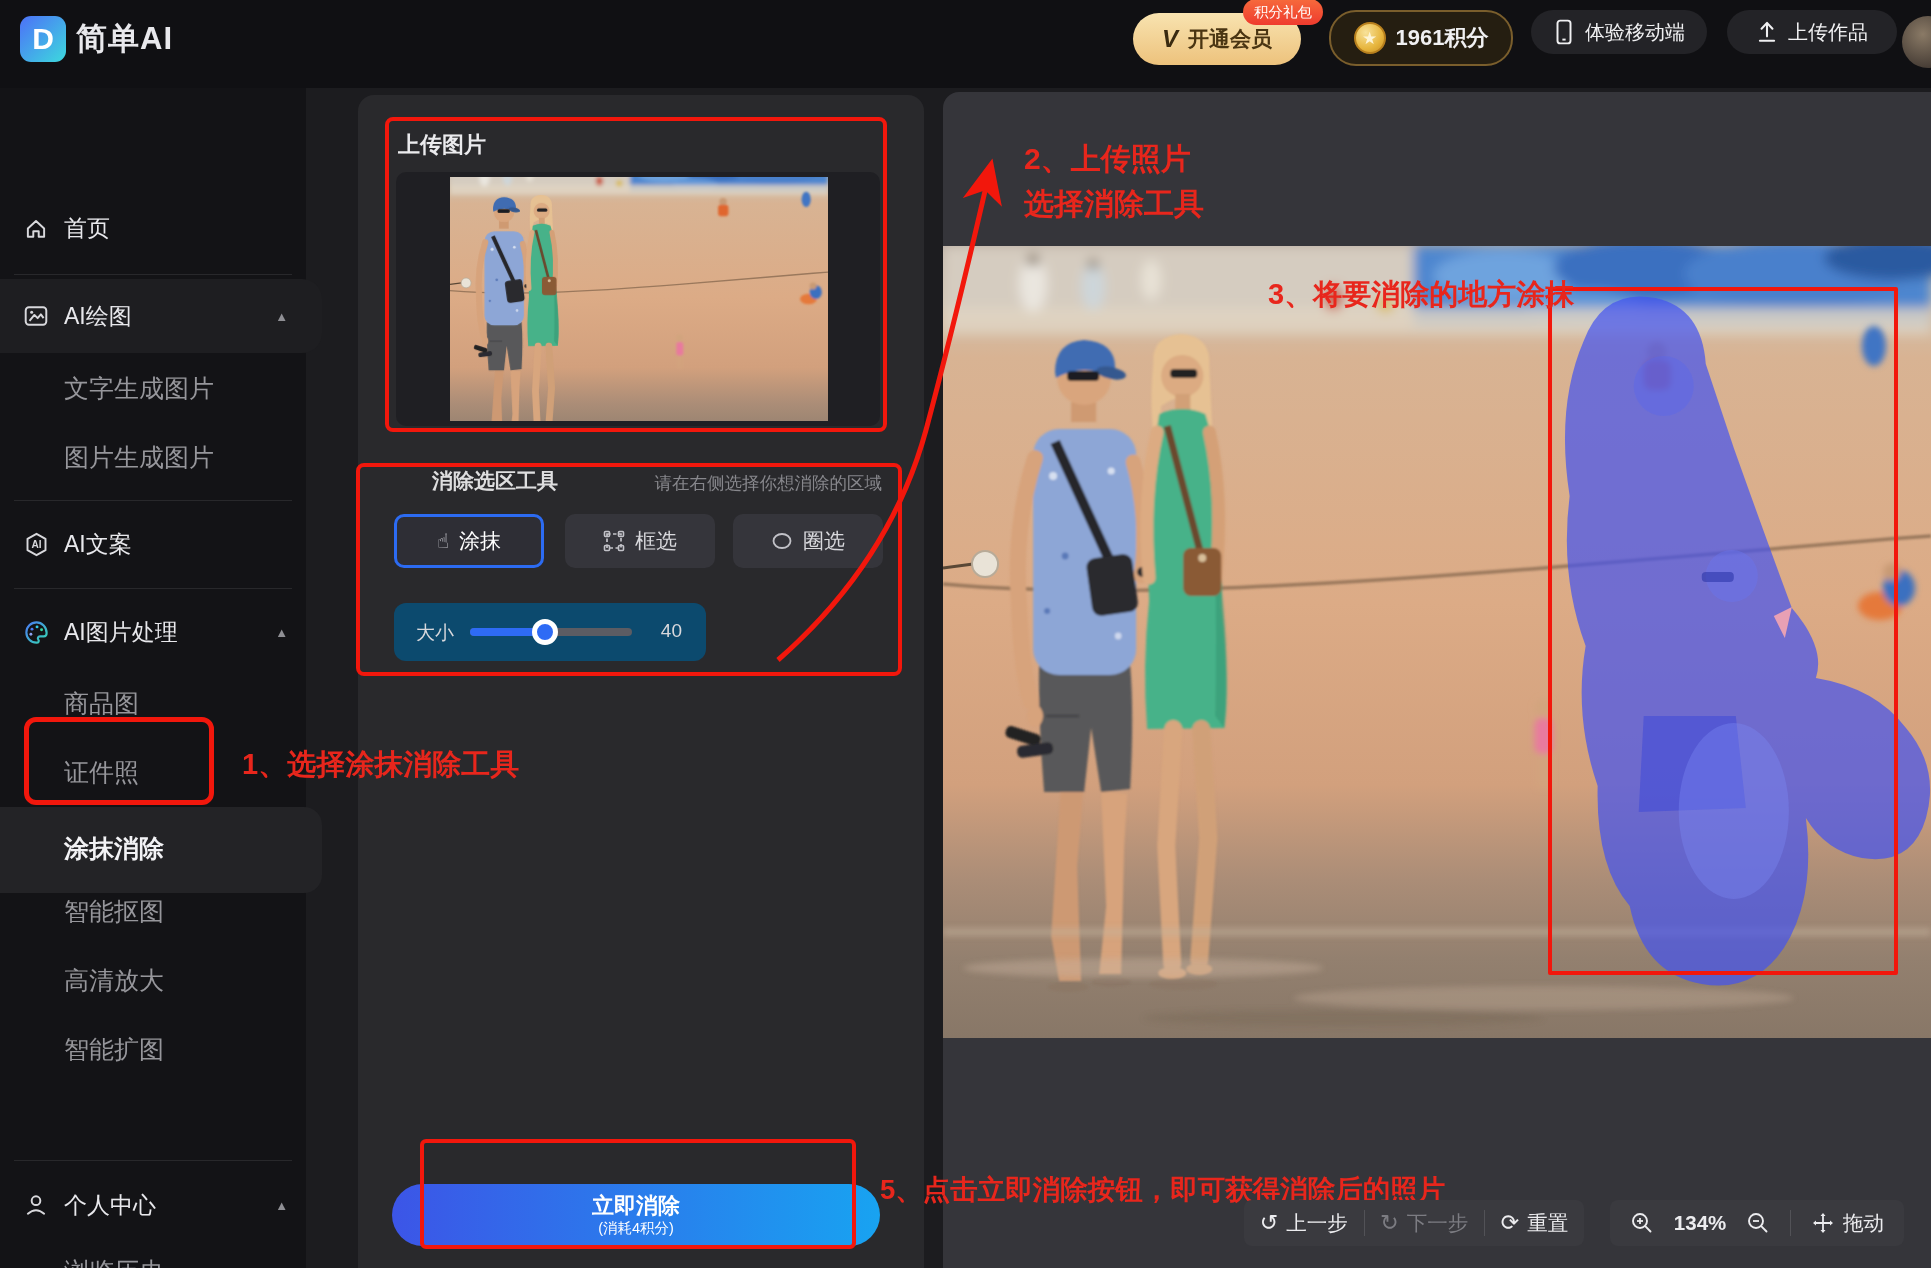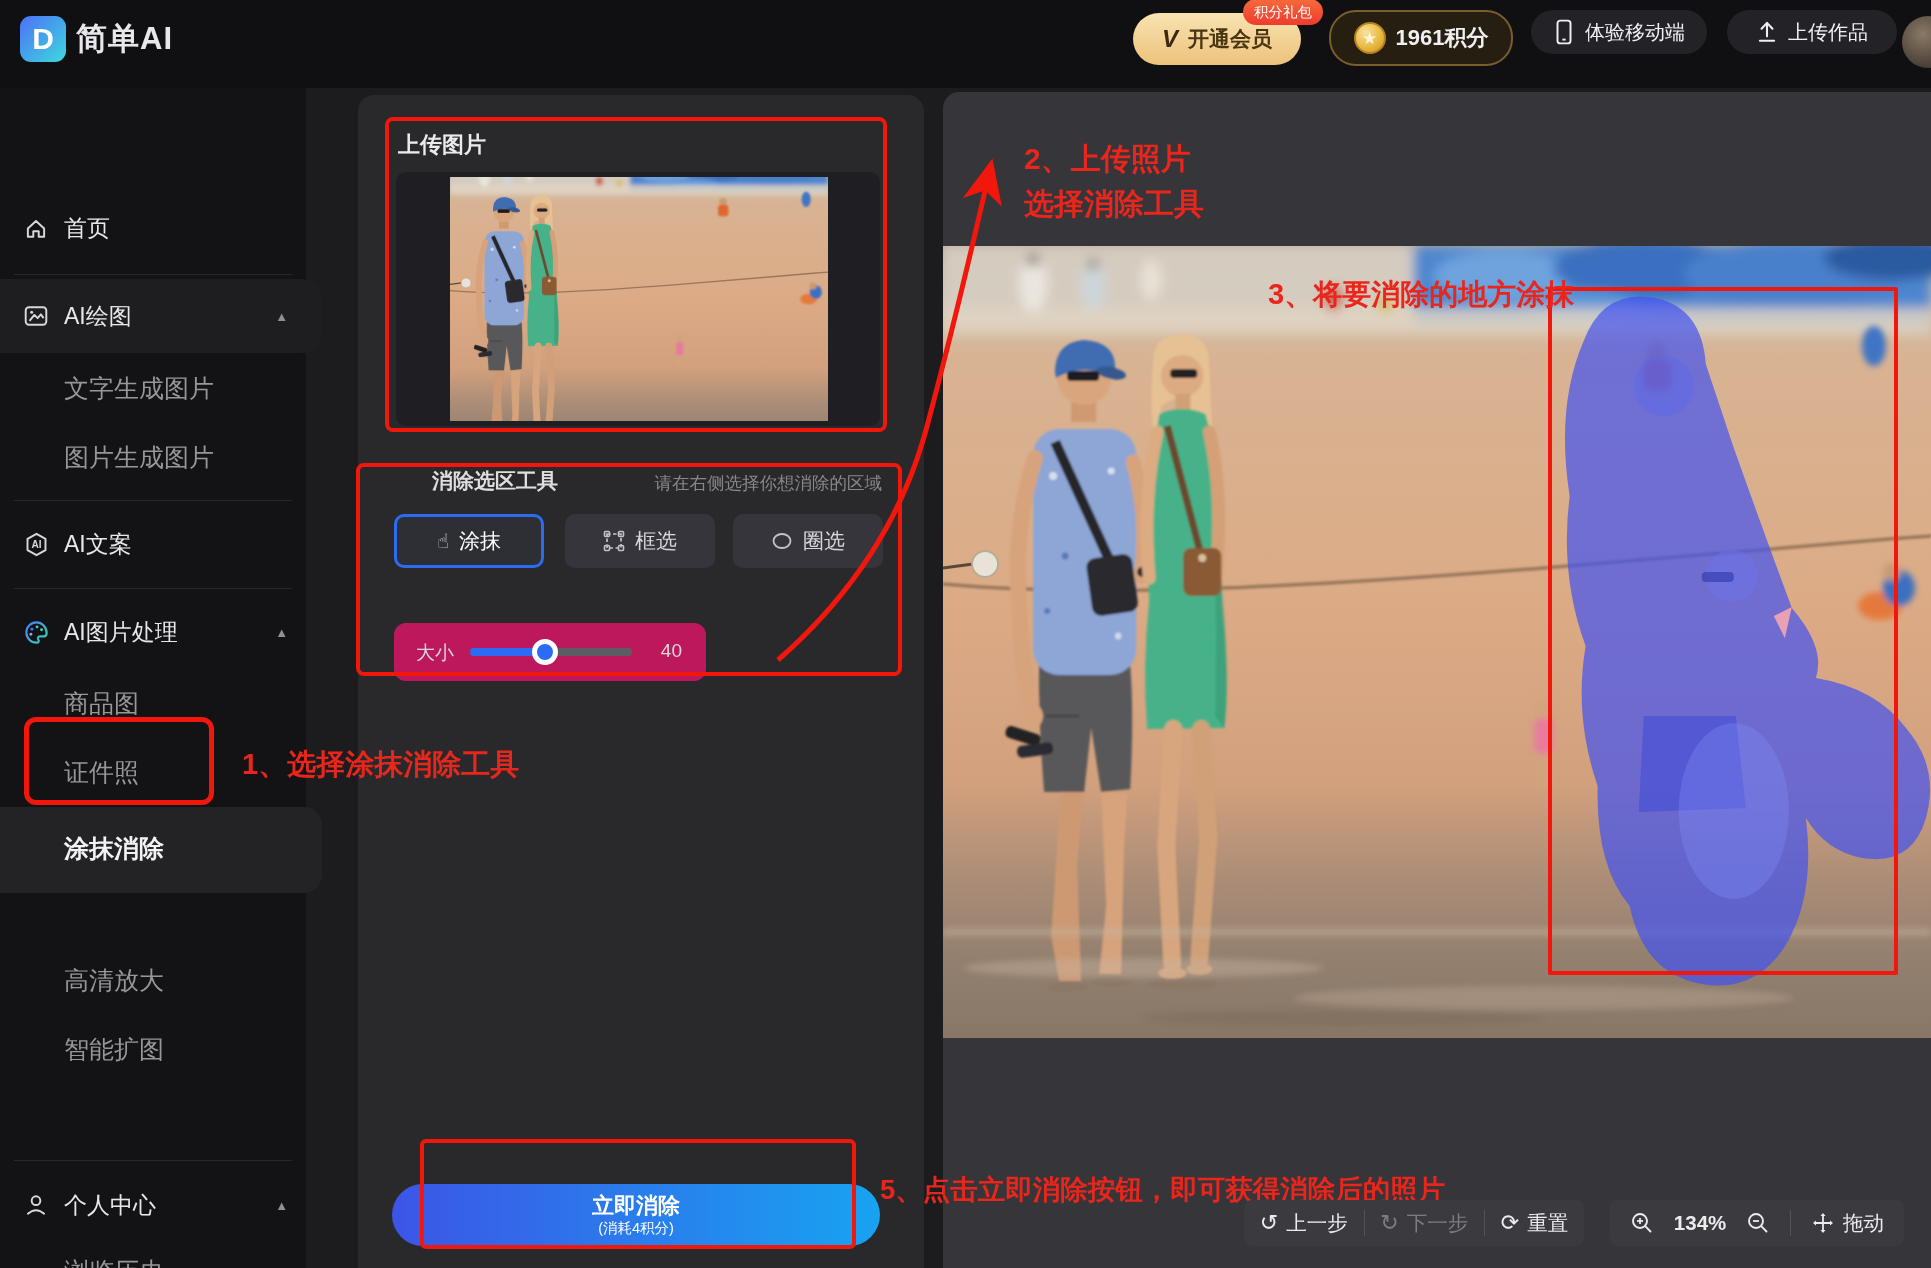--- a/index.html
+++ b/index.html
@@ -66,22 +66,22 @@
 
   .tools-title { position:absolute; left:390px; top:467px; font-size:21px; font-weight:600; color:#dededf; z-index:6;margin-left:42px; }
   .tools-hint { position:absolute; left:620px; top:471px; width:262px; text-align:right;
     font-size:17.5px; color:#87878c; z-index:6; }
   .tool-btn { position:absolute; top:514px; width:150px; height:54px; border-radius:10px;
     background:#35353b; display:flex; align-items:center; justify-content:center; gap:10px;
     color:#d8d8dc; font-size:21px; cursor:pointer; z-index:6; }
   .tool-btn.sel { background:#2e2e35; border:3px solid #2c6bf2; color:#fff; }
   .tool-ic { font-size:20px; color:#c2c2c8; display:flex; align-items:center; }
 
-  .slider-box { position:absolute; left:394px; top:623px; width:312px; height:58px;
-    background:#be185d; border-radius:12px; z-index:6; }
+  .slider-box { position:absolute; left:394px; top:603px; width:312px; height:58px;
+    background:#0c4a6e; border-radius:12px; z-index:6; }
   .slider-label { position:absolute; left:22px; top:17px; font-size:19px; color:#d8d8dc; }
   .slider-track { position:absolute; left:76px; top:25px; width:162px; height:8px;
     border-radius:4px; background:#5c5c63; cursor:pointer; }
   .slider-fill { position:absolute; left:0; top:0; height:8px; width:43%;
     border-radius:4px; background:#2e6bf5; }
   .slider-thumb { position:absolute; left:62px; top:-9px; width:26px; height:26px; border-radius:50%;
     background:#2e6bf5; border:5px solid #ffffff; cursor:grab; }
   .slider-value { position:absolute; right:24px; top:17px; font-size:19px; color:#d8d8dc; }
 
   .primary-btn { position:absolute; left:392px; top:1184px; width:488px; height:62px;
@@ -340,20 +340,23 @@
   </div>
   <div class="side-row" style="top:660px">
     <span class="sub-label">证件照</span>
   </div>
 
   <div class="row-active-bg"></div>
   <div class="side-row" style="top:736px">
     <span class="sub-label active-label">涂抹消除</span>
   </div>
 
+  <div class="side-row" style="top:799px">
+    <span class="sub-label">智能抠图</span>
+  </div>
   <div class="side-row" style="top:868px">
     <span class="sub-label">高清放大</span>
   </div>
   <div class="side-row" style="top:937px">
     <span class="sub-label">智能扩图</span>
   </div>
   <div class="divider" style="top:1072px"></div>
 
   <div class="side-row" style="top:1093px">
     <span class="ic">

